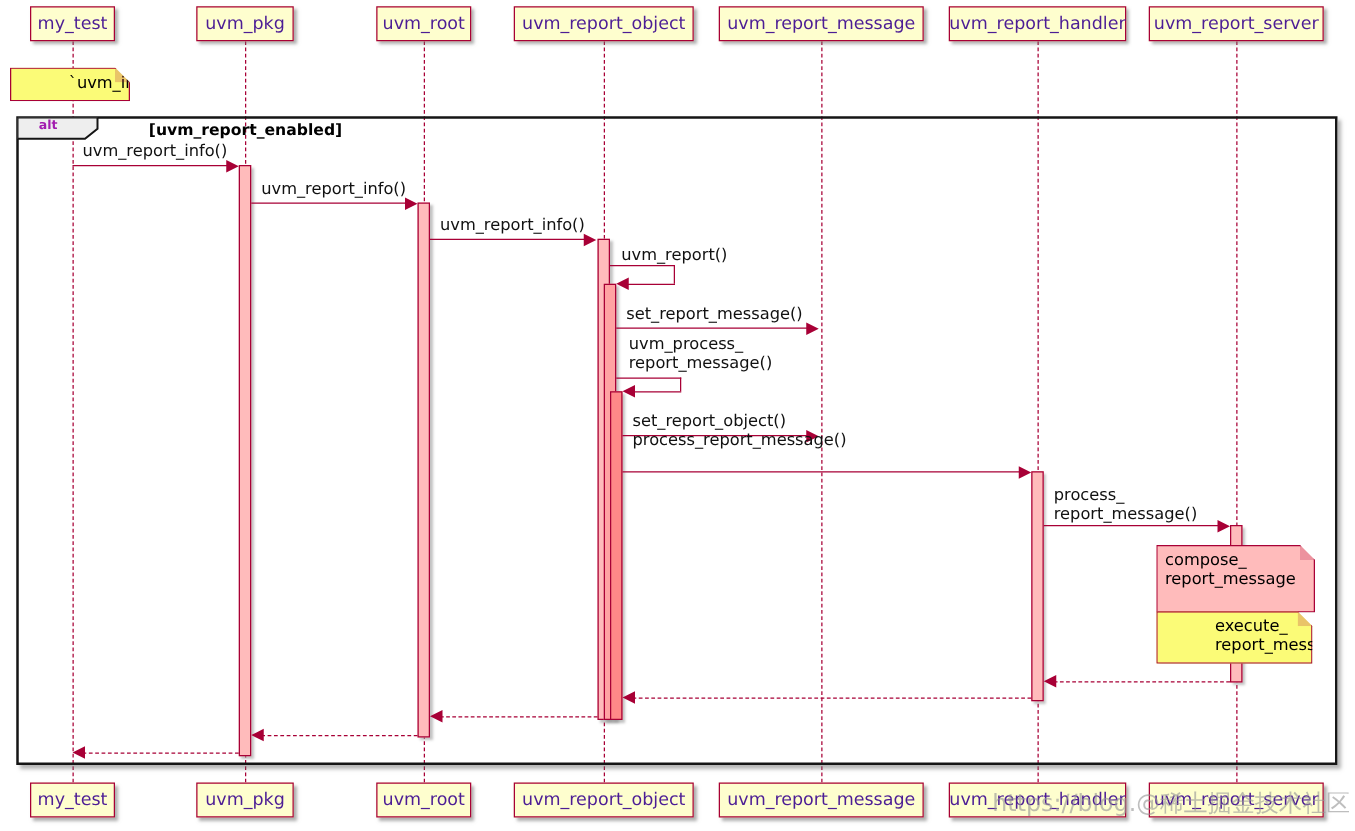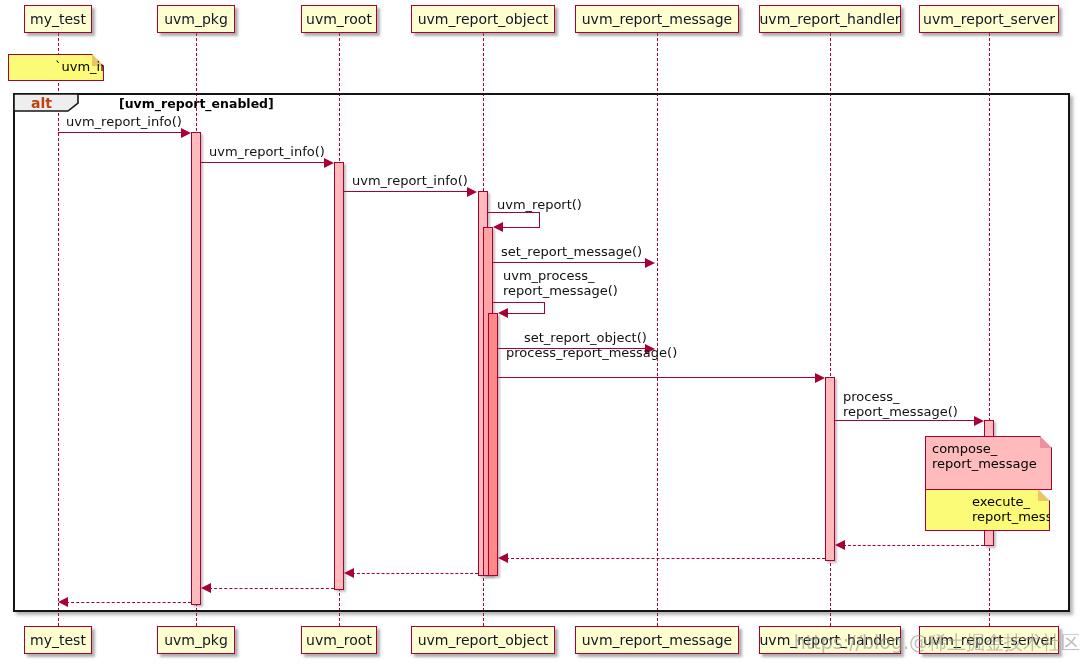--- a/index.html
+++ b/index.html
@@ -1,21 +1,21 @@
 <!DOCTYPE html>
 <html><head>
 <meta charset="utf-8">
 <style>
   html,body{margin:0;padding:0;background:#ffffff;}
   #canvas{position:relative;width:1084px;height:665px;background:#ffffff;overflow:hidden;
           font-family:"DejaVu Sans","Liberation Sans",sans-serif;}
   .lifeline{position:absolute;width:0;border-left:1px dashed #A80036;}
   .pbox{position:absolute;height:28px;background:#FEFECE;border:1.6px solid #A80036;
         box-sizing:border-box;display:flex;align-items:center;justify-content:center;
-        font-size:14px;color:#0f172a;box-shadow:2.5px 2.5px 2.5px rgba(110,110,110,.55);}
+        font-size:14px;color:#4c1d95;box-shadow:2.5px 2.5px 2.5px rgba(110,110,110,.55);}
   .bar{position:absolute;width:10px;border:1px solid #A80036;box-sizing:border-box;
        box-shadow:2px 2px 2px rgba(120,120,120,.45);}
   .bar1{background:#FFBBBB;}
   .bar2{background:#FFA3A3;}
   .bar3{background:#FF8888;}
   .hline{position:absolute;height:0;border-top:1.4px solid #A80036;}
   .dline{position:absolute;height:0;border-top:1.4px dashed #A80036;}
   .vline{position:absolute;width:0;border-right:1.4px solid #A80036;}
   .head-r{position:absolute;width:0;height:0;border-top:5px solid transparent;
           border-bottom:5px solid transparent;border-left:10px solid #A80036;}
@@ -25,21 +25,21 @@
   .note{position:absolute;border:1.4px solid #A80036;box-sizing:border-box;
         font-size:13px;line-height:15px;color:#000;padding:4px 6px 2px 6px;white-space:pre-line;
         clip-path:polygon(0 0,calc(100% - 12px) 0,100% 12px,100% 100%,0 100%);
         box-shadow:2.5px 2.5px 2.5px rgba(110,110,110,.5);}
   .note-yellow{background:#FBFB77;padding-left:46px;}
   .note-pink{background:#FFBBBB;}
   .fold{position:absolute;top:0;right:0;width:12px;height:12px;
         background:rgba(168,0,54,.22);clip-path:polygon(0 0,0 100%,100% 100%);}
   .frame{position:absolute;border:2px solid #151515;box-sizing:border-box;
          box-shadow:3px 3px 3px rgba(110,110,110,.5);}
-  .op-text{position:absolute;font-size:14px;font-weight:bold;color:#c2410c;}
+  .op-text{position:absolute;font-size:10px;font-weight:bold;color:#a21caf;}
   .cond-text{position:absolute;font-size:12.5px;font-weight:bold;color:#000;}
   .watermark{position:absolute;font-size:19px;color:rgba(150,150,150,.62);white-space:nowrap;}
 </style>
 </head>
 <body>
 
 <div id="canvas">
 
   <div class="lifeline" style="left:58px;top:33px;height:593px;"></div>
   <div class="lifeline" style="left:196px;top:33px;height:593px;"></div>
@@ -89,21 +89,21 @@
   <div class="hline" style="left:493px;top:262px;width:154px;"></div>
   <div class="head-r" style="left:645px;top:258px;"></div>
 
   <div class="mlabel" style="left:503px;top:268px;">uvm_process_
 report_message()</div>
   <div class="hline" style="left:493px;top:302px;width:52px;"></div>
   <div class="vline" style="left:544px;top:302px;height:11px;"></div>
   <div class="hline" style="left:506px;top:313px;width:39px;"></div>
   <div class="head-l" style="left:498px;top:308px;"></div>
 
-  <div class="mlabel" style="left:524px;top:330px;">set_report_object()</div>
+  <div class="mlabel" style="left:506px;top:330px;">set_report_object()</div>
   <div class="hline" style="left:498px;top:348px;width:149px;"></div>
   <div class="head-r" style="left:645px;top:344px;"></div>
 
   <div class="mlabel" style="left:506px;top:345px;">process_report_message()</div>
   <div class="hline" style="left:498px;top:377px;width:319px;"></div>
   <div class="head-r" style="left:815px;top:373px;"></div>
 
   <div class="mlabel" style="left:843px;top:389px;">process_
 report_message()</div>
   <div class="hline" style="left:835px;top:420px;width:141px;"></div>

